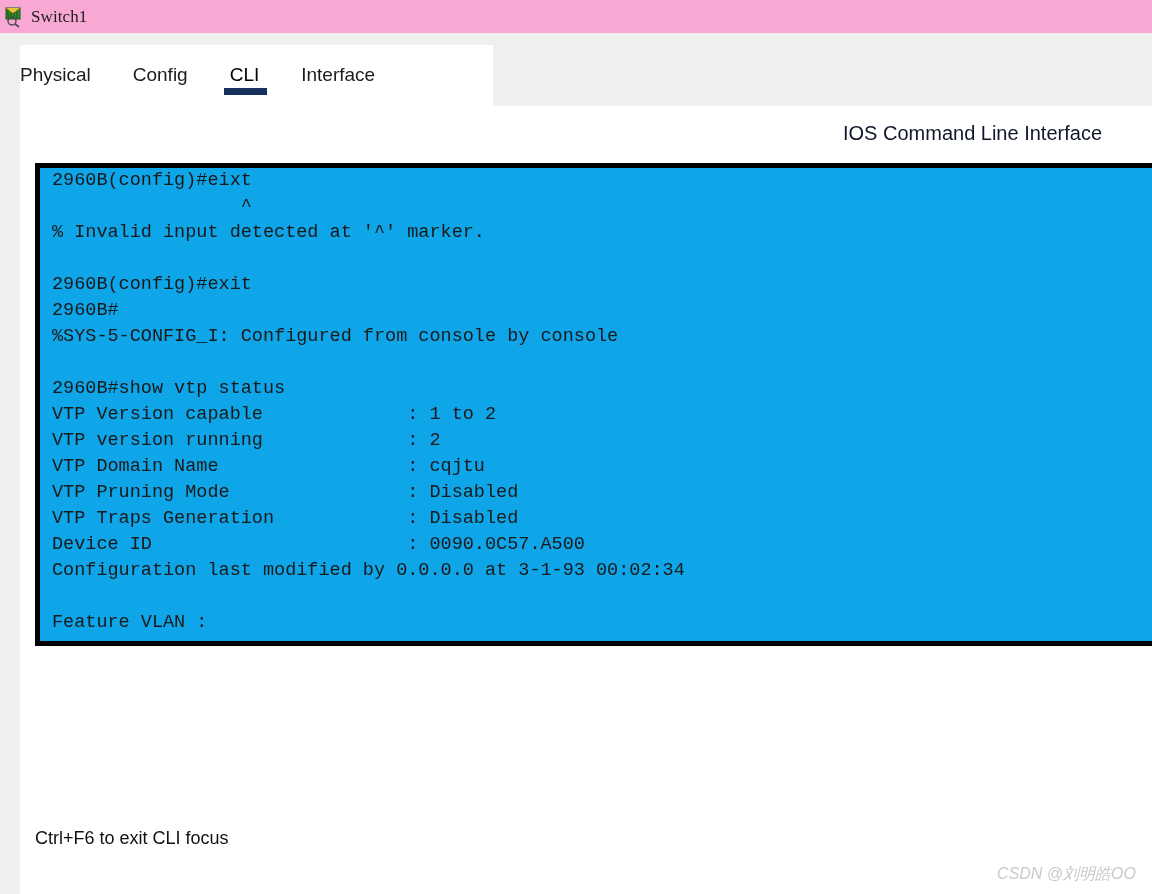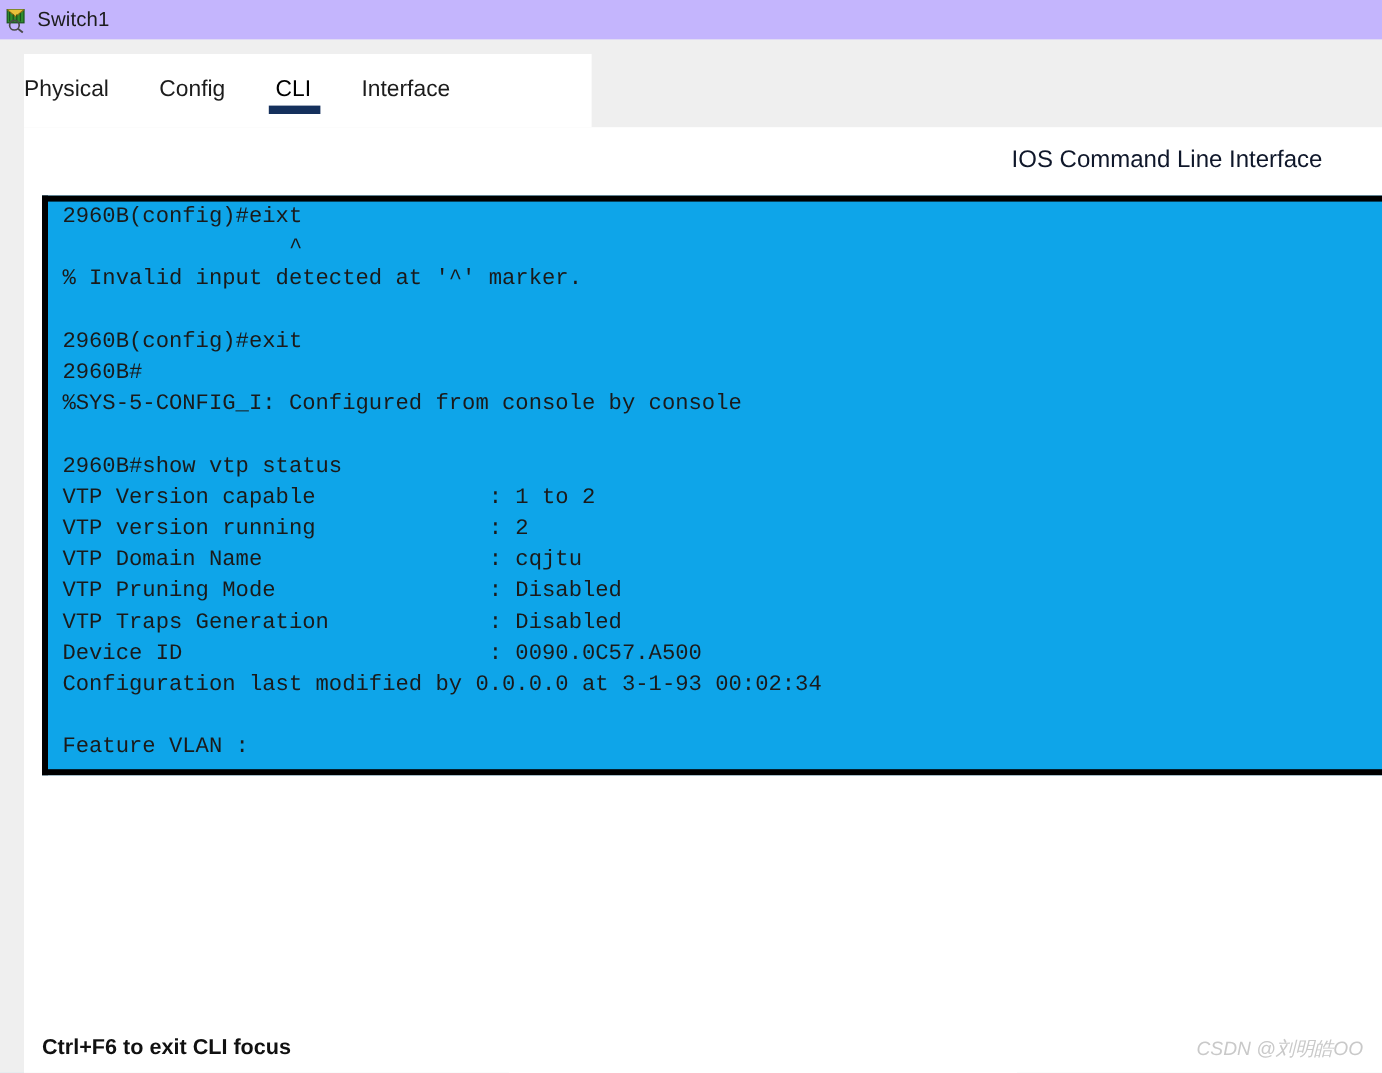--- a/index.html
+++ b/index.html
@@ -15,25 +15,26 @@
     overflow: hidden;
     position: relative;
   }
 
   
   .titlebar {
     position: absolute;
     left: 0; top: 0;
     width: 1152px;
     height: 33px;
-    background: #c4b5fd;
+    background: #f9a8d4;
     display: flex;
     align-items: center;
     padding-left: 4px;
     box-sizing: border-box;
+    font-family: Liberation Serif, serif;
   }
   .win-icon {
     width: 22px;
     height: 22px;
     position: relative;
     flex: 0 0 22px;
     margin-right: 5px;
   }
   .win-title {
     font-size: 17px;
@@ -136,24 +137,24 @@
     line-height: 26px;
     color: #1a1a1a;
     white-space: pre;
     letter-spacing: 0px;
   }
 
   
   .statusbar {
     position: absolute;
     left: 35px;
-    top: 862px;
+    top: 828px;
     font-size: 18px;
     color: #111111;
-    font-weight: bold;
+    font-weight: normal;
     white-space: nowrap;
   }
   .watermark {
     position: absolute;
     right: 16px;
     top: 864px;
     font-size: 16px;
     color: #c9c9c9;
     white-space: nowrap;
     font-style: italic;

